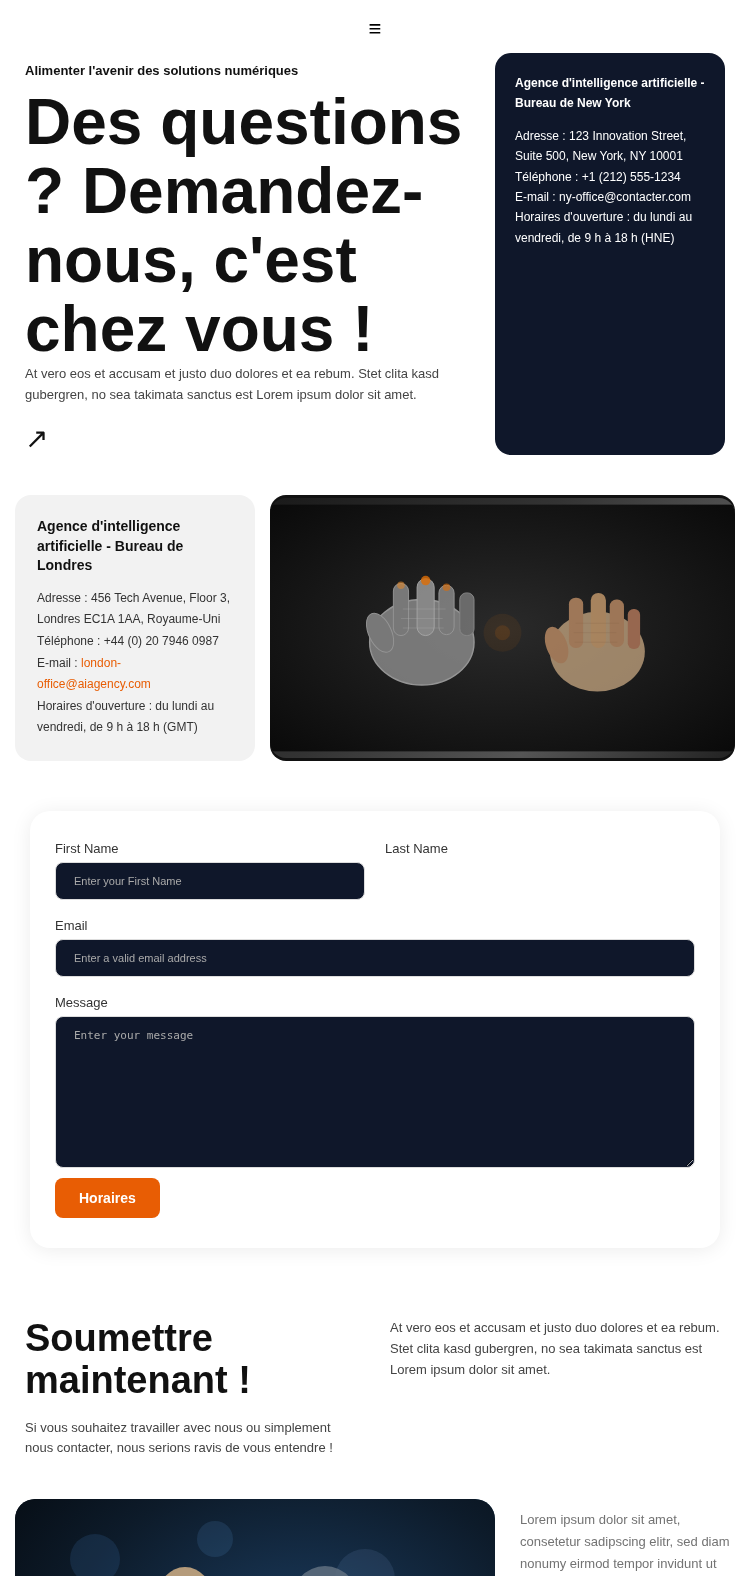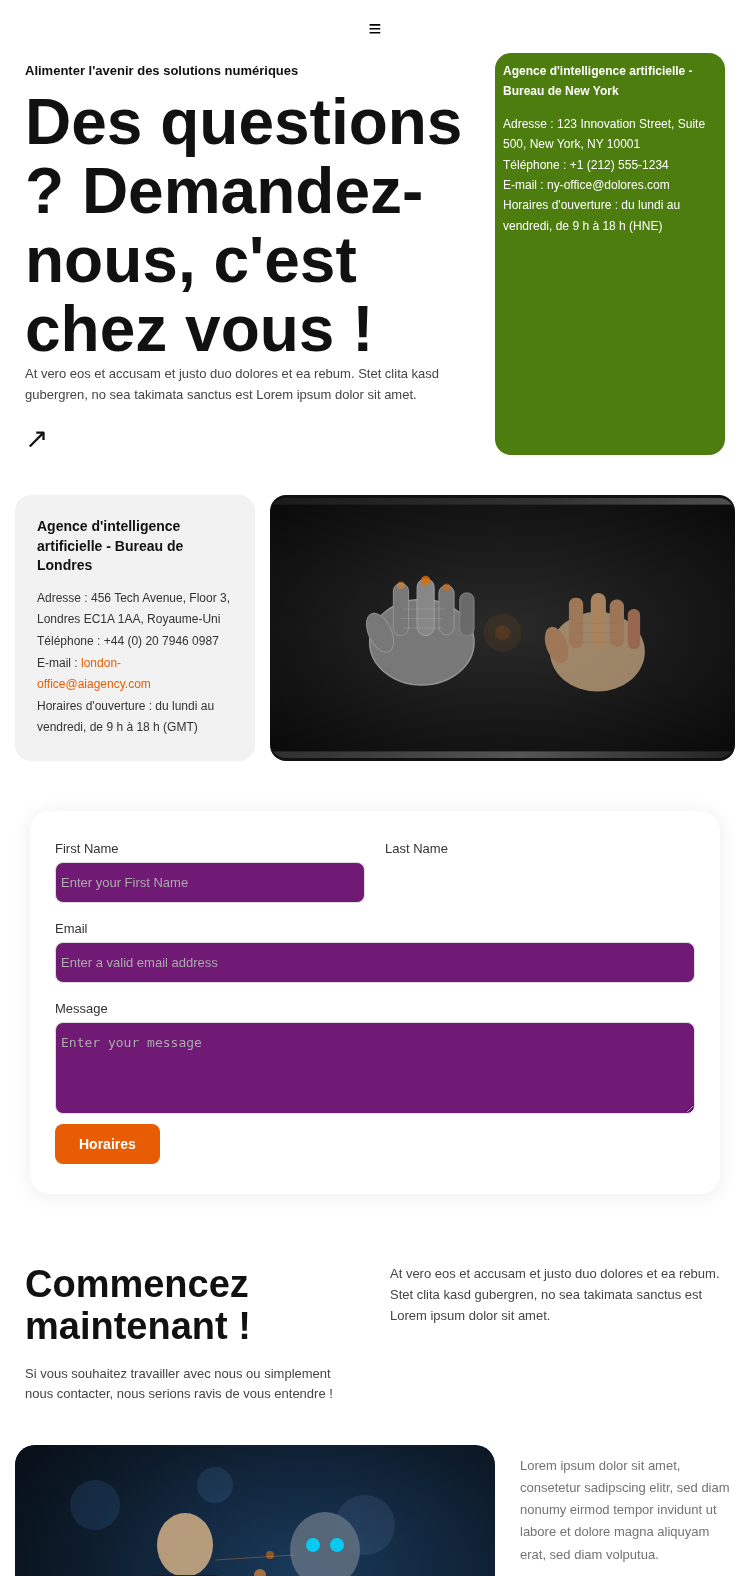--- a/index.html
+++ b/index.html
@@ -10,42 +10,42 @@
     .hamburger { font-size: 22px; cursor: pointer; }
     .hero-inner { display: flex; gap: 16px; }
     .hero-left { flex: 1; }
     .hero-subtitle { font-size: 13px; font-weight: 600; color: #111; margin-bottom: 10px; }
     .hero-title { font-size: 64px; font-weight: 900; line-height: 1.08; color: #111; margin-bottom: 0; }
     .hero-desc { font-size: 13px; color: #444; line-height: 1.6; max-width: 420px; }
     .arrow-link { display: inline-block; margin-top: 16px; }
     .arrow-icon { font-size: 28px; color: #111; }
 
     
-    .orange-card { background: #4d7c0f; border-radius: 16px; padding: 8px; color: #fff; width: 230px; flex-shrink: 0; margin-top: -10px; }
+    .orange-card { background: #0f172a; border-radius: 16px; padding: 20px; color: #fff; width: 230px; flex-shrink: 0; margin-top: -10px; }
     .orange-card-title { font-size: 14px; font-weight: 700; margin-bottom: 12px; line-height: 1.3; }
     .orange-card p { font-size: 12px; line-height: 1.7; }
 
     
     .offices { display: flex; gap: 0; margin-top: 20px; }
     .london-card { background: #f2f2f2; border-radius: 16px; padding: 22px; width: 240px; flex-shrink: 0; }
     .london-card h3 { font-size: 14px; font-weight: 700; color: #111; margin-bottom: 12px; line-height: 1.4; }
     .london-card p { font-size: 12px; color: #333; line-height: 1.8; }
     .london-card a { color: #E85D04; text-decoration: none; }
     .robot-image { flex: 1; margin-left: 15px; border-radius: 16px; overflow: hidden; background: #111; min-height: 250px; display: flex; align-items: center; justify-content: center; }
     .robot-img-placeholder { width: 100%; height: 260px; background: linear-gradient(135deg, #1a1a1a 0%, #333 40%, #555 70%, #222 100%); border-radius: 16px; position: relative; overflow: hidden; display: flex; align-items: center; justify-content: center; }
 
     
     .form-section { margin: 30px 15px; background: #fff; border-radius: 20px; box-shadow: 0 2px 20px rgba(0,0,0,0.08); padding: 30px 25px; }
     .form-row { display: flex; gap: 20px; margin-bottom: 18px; }
     .form-group { display: flex; flex-direction: column; flex: 1; }
     .form-group label { font-size: 13px; color: #333; margin-bottom: 6px; font-weight: 500; }
-    .form-group input, .form-group textarea { border: 1px solid #ddd; border-radius: 8px; padding: 12px 5px; font-size: 13px; color: #999; outline: none; background: #701a75; }
+    .form-group input, .form-group textarea { border: 1px solid #ddd; border-radius: 8px; padding: 12px 18px; font-size: 11px; color: #999; outline: none; background: #0f172a; }
     .form-group input::placeholder, .form-group textarea::placeholder { color: #aaa; }
     .form-group.full { width: 100%; }
-    .form-group textarea { height: 92px; resize: vertical; }
+    .form-group textarea { height: 152px; resize: vertical; }
     .submit-btn { background: #E85D04; color: #fff; border: none; border-radius: 8px; padding: 12px 24px; font-size: 14px; font-weight: 600; cursor: pointer; margin-top: 10px; }
 
     
     .cta-section { padding: 40px 25px; display: flex; gap: 30px; align-items: flex-start; }
     .cta-left { flex: 1; }
     .cta-title { font-size: 38px; font-weight: 900; line-height: 1.1; color: #111; margin-bottom: 16px; }
     .cta-desc { font-size: 13px; color: #444; line-height: 1.6; }
     .cta-right { flex: 1; }
     .cta-right p { font-size: 13px; color: #444; line-height: 1.6; }
 
@@ -77,21 +77,21 @@
       <h1 class="hero-title">Des questions ? Demandez-nous, c'est chez vous !</h1>
       <p class="hero-desc">At vero eos et accusam et justo duo dolores et ea rebum. Stet clita kasd gubergren, no sea takimata sanctus est Lorem ipsum dolor sit amet.</p>
       <a class="arrow-link">
         <span class="arrow-icon">↗</span>
       </a>
     </div>
     <div class="orange-card">
       <p class="orange-card-title">Agence d'intelligence artificielle - Bureau de New York</p>
       <p>Adresse : 123 Innovation Street, Suite 500, New York, NY 10001</p>
       <p>Téléphone : +1 (212) 555-1234</p>
-      <p>E-mail : ny-office@dolores.com</p>
+      <p>E-mail : ny-office@contacter.com</p>
       <p>Horaires d'ouverture : du lundi au vendredi, de 9 h à 18 h (HNE)</p>
     </div>
   </div>
 </section>
 
 <section style="padding: 20px 15px 0;">
   <div class="offices">
     <div class="london-card">
       <h3>Agence d'intelligence artificielle - Bureau de Londres</h3>
       <p>Adresse : 456 Tech Avenue, Floor 3, Londres EC1A 1AA, Royaume-Uni</p>
@@ -174,21 +174,21 @@
       <label>Message</label>
       <textarea placeholder="Enter your message" style=""></textarea>
     </div>
     <button class="submit-btn">Horaires</button>
   </div>
 </section>
 
 <section>
   <div class="cta-section">
     <div class="cta-left">
-      <h2 class="cta-title">Commencez maintenant !</h2>
+      <h2 class="cta-title">Soumettre maintenant !</h2>
       <p class="cta-desc">Si vous souhaitez travailler avec nous ou simplement nous contacter, nous serions ravis de vous entendre !</p>
     </div>
     <div class="cta-right">
       <p>At vero eos et accusam et justo duo dolores et ea rebum. Stet clita kasd gubergren, no sea takimata sanctus est Lorem ipsum dolor sit amet.</p>
     </div>
   </div>
 </section>
 
 <section>
   <div class="bottom-section">

